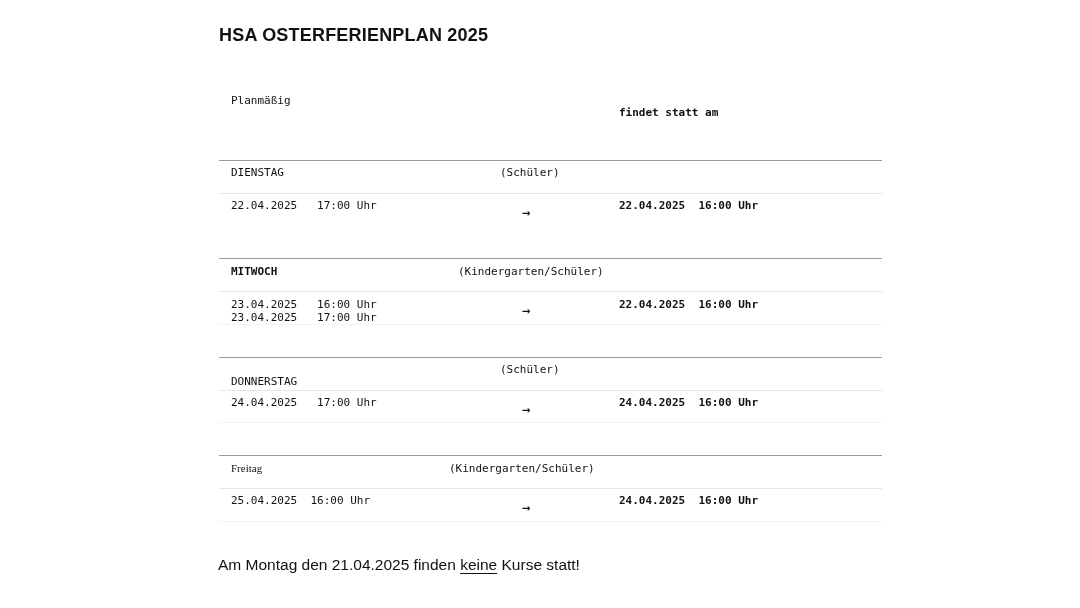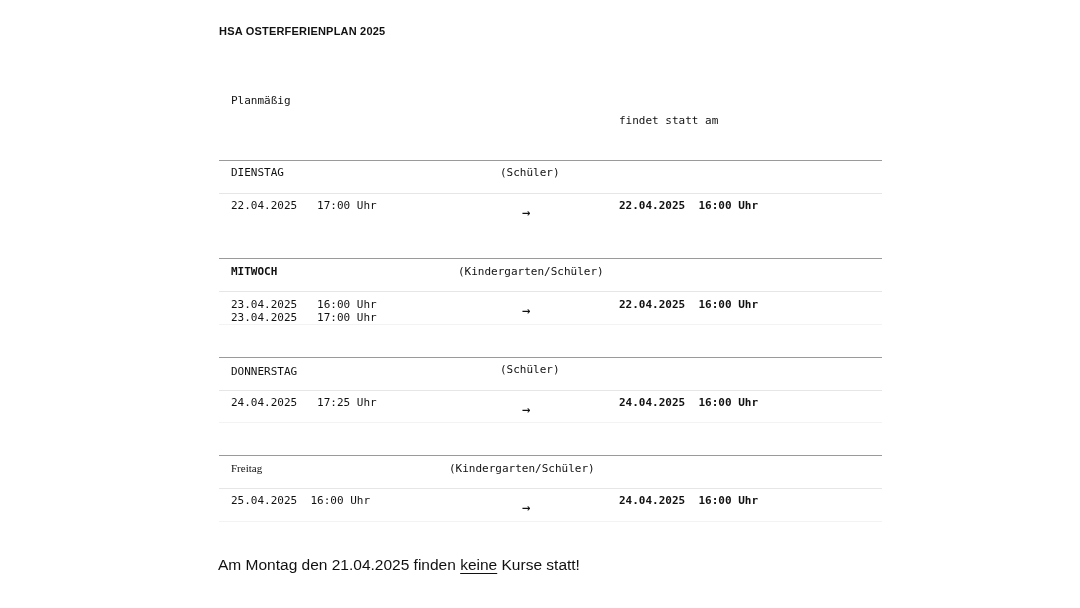--- a/index.html
+++ b/index.html
@@ -1,20 +1,20 @@
 <!DOCTYPE html>
 <html><head>
 <meta charset="utf-8">
 <style>
   html, body { margin: 0; padding: 0; background: #ffffff; }
   body { width: 1080px; height: 608px; position: relative; overflow: hidden; color: #111; }
-  .title { position: absolute; left: 219px; top: 25px; font-family: "Liberation Sans", sans-serif; font-weight: 700; font-size: 11px; letter-spacing: 0.2px; }
+  .title { position: absolute; left: 219px; top: 25px; font-family: "Liberation Sans", sans-serif; font-weight: 700; font-size: 18px; letter-spacing: 0.2px; }
   .mono { font-family: "DejaVu Sans Mono", "Liberation Mono", monospace; font-size: 11px; }
   .hdr-left { position: absolute; left: 231px; top: 94px; }
-  .hdr-right { position: absolute; left: 619px; top: 114px; font-weight: 400; }
+  .hdr-right { position: absolute; left: 619px; top: 106px; font-weight: 700; }
   .section { position: absolute; left: 219px; width: 663px; }
   .rule { position: absolute; left: 0; width: 663px; height: 0; border-top: 1px solid #9a9a9a; }
   .thin { position: absolute; left: 0; width: 663px; height: 0; border-top: 1px solid #e6e6e6; }
   .faint { position: absolute; left: 0; width: 663px; height: 0; border-top: 1px solid #f3f3f3; }
   .day { position: absolute; left: 12px; }
   .group { position: absolute; }
   .orig { position: absolute; left: 12px; white-space: pre; line-height: 13px; }
   .arrow { position: absolute; left: 303px; font-size: 14px; }
   .newt { position: absolute; left: 400px; font-weight: 700; white-space: pre; }
   .footer { position: absolute; left: 218px; top: 556px; font-family: "Liberation Sans", sans-serif; font-size: 15.5px; }
@@ -45,24 +45,24 @@
   <div class="thin" style="top:33px;"></div>
   <div class="orig" style="top:40px;">23.04.2025   16:00 Uhr</div>
   <div class="orig" style="top:53px;">23.04.2025   17:00 Uhr</div>
   <div class="arrow" style="top:44px;">→</div>
   <div class="newt" style="top:40px;">22.04.2025  16:00 Uhr</div>
   <div class="faint" style="top:66px;"></div>
 </div>
 
 <div class="section mono" style="top:357px; height:90px;">
   <div class="rule" style="top:0;"></div>
-  <div class="day" style="top:8px;">DONNERSTAG</div>
+  <div class="day" style="top:18px;">DONNERSTAG</div>
   <div class="group" style="top:6px; left:281px;">(Schüler)</div>
   <div class="thin" style="top:33px;"></div>
-  <div class="orig" style="top:39px;">24.04.2025   17:25 Uhr</div>
+  <div class="orig" style="top:39px;">24.04.2025   17:00 Uhr</div>
   <div class="arrow" style="top:44px;">→</div>
   <div class="newt" style="top:39px;">24.04.2025  16:00 Uhr</div>
   <div class="faint" style="top:65px;"></div>
 </div>
 
 <div class="section mono" style="top:455px; height:70px;">
   <div class="rule" style="top:0;"></div>
   <div class="day" style="top:7px;font-family:Liberation Serif, serif;">Freitag</div>
   <div class="group" style="top:7px; left:230px;">(Kindergarten/Schüler)</div>
   <div class="thin" style="top:33px;"></div>

